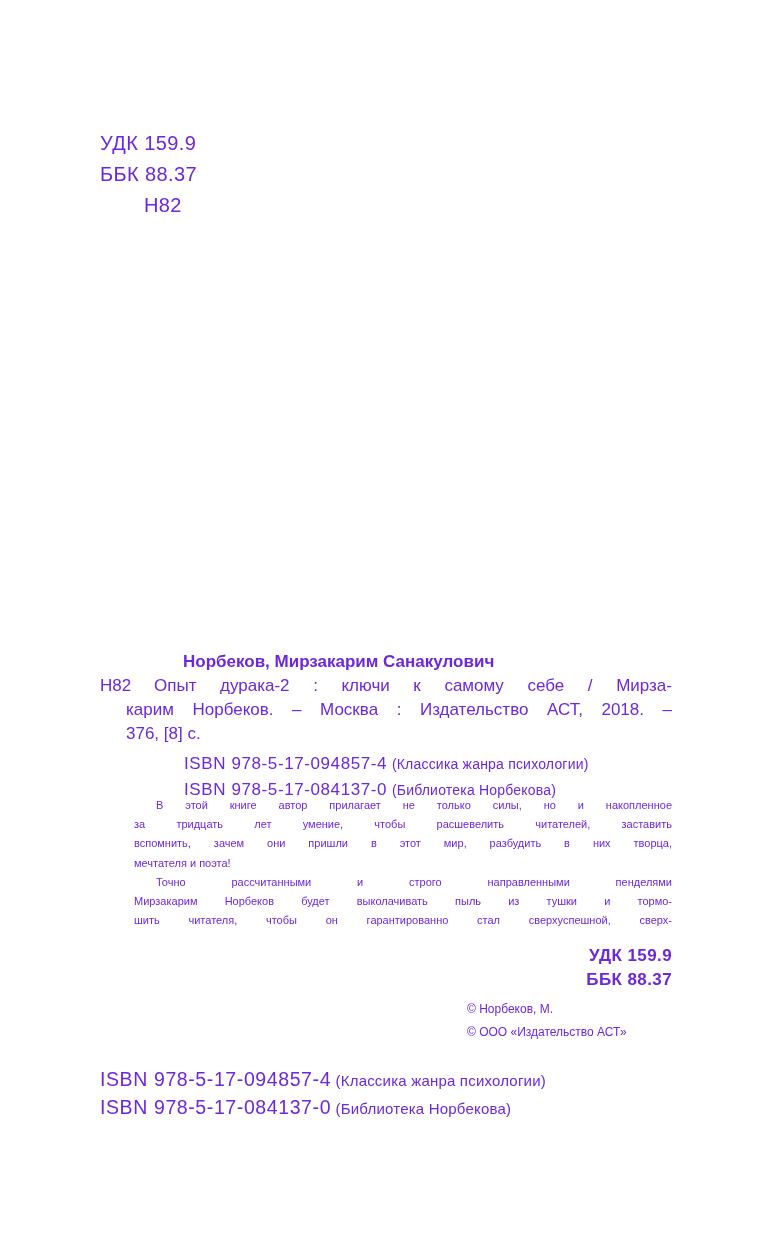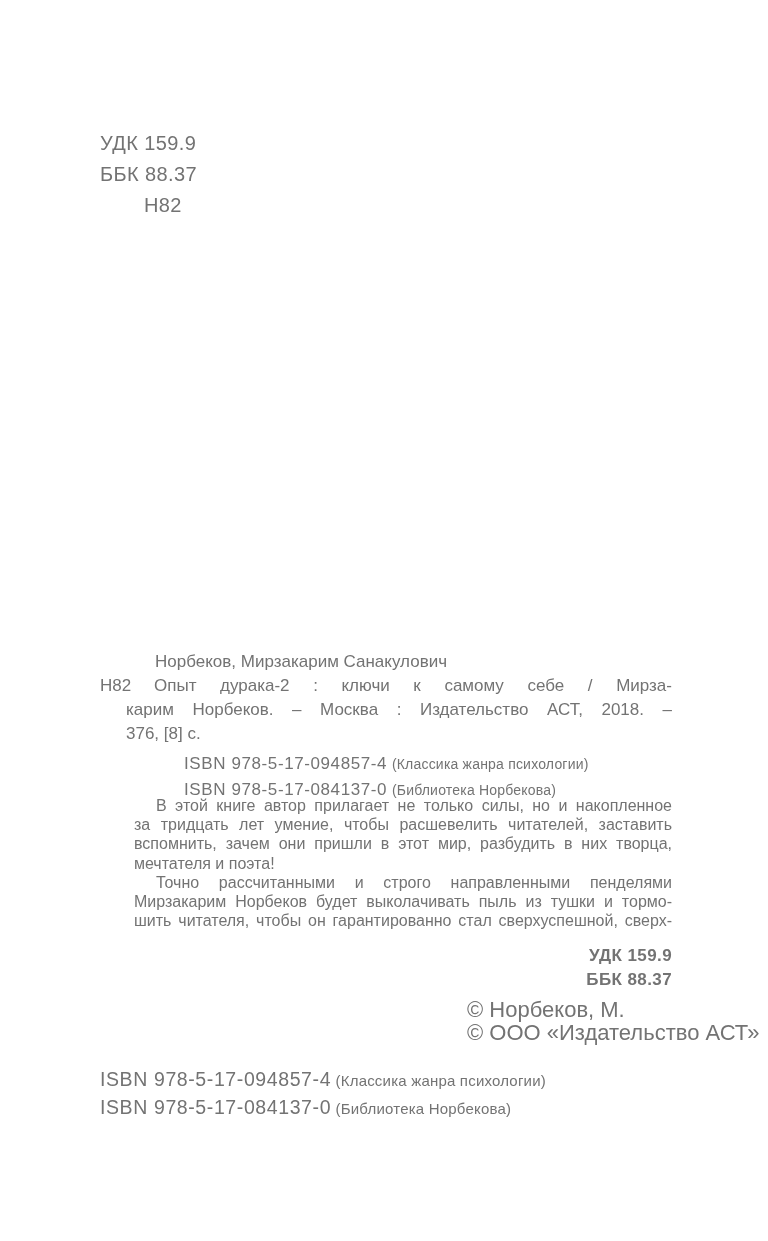--- a/index.html
+++ b/index.html
@@ -2,21 +2,21 @@
 <html><head>
 <meta charset="utf-8">
 <style>
   * { margin: 0; padding: 0; box-sizing: border-box; }
   html, body { background: #ffffff; }
   .page {
     position: relative;
     width: 768px;
     height: 1241px;
     background: #ffffff;
-    color: #737373;
+    color: #6d28d9;
     font-family: "Liberation Sans", "DejaVu Sans", sans-serif;
     overflow: hidden;
   }
 
   
   .top-codes {
     position: absolute;
     left: 100px;
     top: 128px;
     font-size: 20px;
@@ -28,22 +28,22 @@
   
   .card {
     position: absolute;
     left: 100px;
     top: 650px;
     width: 572px;
     font-size: 17px;
     line-height: 24px;
   }
   .card-heading {
-    margin-left: 55px;
-    font-weight: normal;
+    margin-left: 83px;
+    font-weight: bold;
   }
   .card-entry { position: relative; }
   .entry-code {
     position: absolute;
     left: 0;
     top: 0;
   }
   .card-text { margin-left: 26px; }
   .jline { text-align: justify; text-align-last: justify; }
   .jline-last { text-align: center; text-align-last: left; }
@@ -57,21 +57,21 @@
   }
   .isbn-num { font-size: 17px; letter-spacing: 0.6px; margin-top: 24px; }
   .isbn-series { font-size: 14px; letter-spacing: 0.2px; text-align: center; }
 
   
   .annotation {
     position: absolute;
     left: 134px;
     top: 796px;
     width: 538px;
-    font-size: 16px;
+    font-size: 11px;
     line-height: 19.2px;
   }
   .annotation .first-indent { text-indent: 22px; }
 
   
   .codes-right {
     position: absolute;
     right: 96px;
     top: 944px;
     text-align: right;
@@ -79,21 +79,21 @@
     font-size: 17px;
     line-height: 24px;
     letter-spacing: 0.4px;
   }
 
   
   .copyright {
     position: absolute;
     left: 467px;
     top: 998px;
-    font-size: 22px;
+    font-size: 12px;
     line-height: 23px;
   }
 
   
   .bottom-isbn {
     position: absolute;
     left: 100px;
     top: 1066px;
     line-height: 26px;
     white-space: nowrap;

